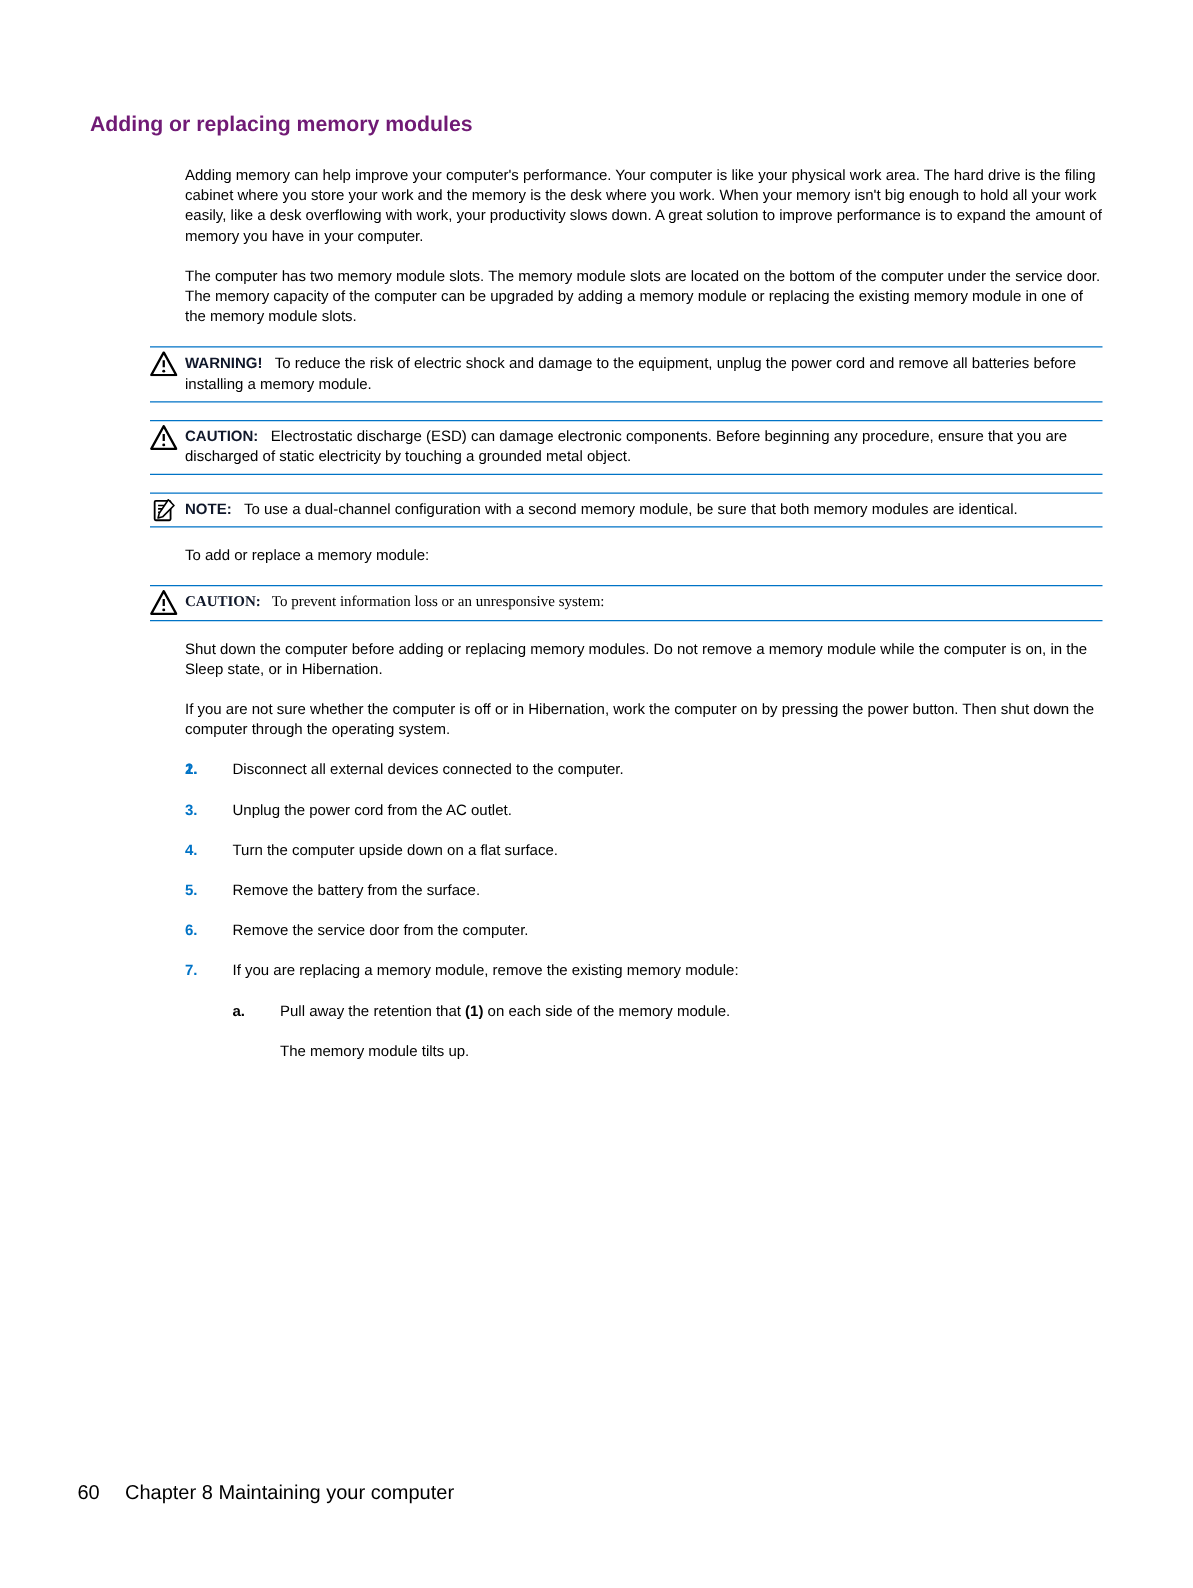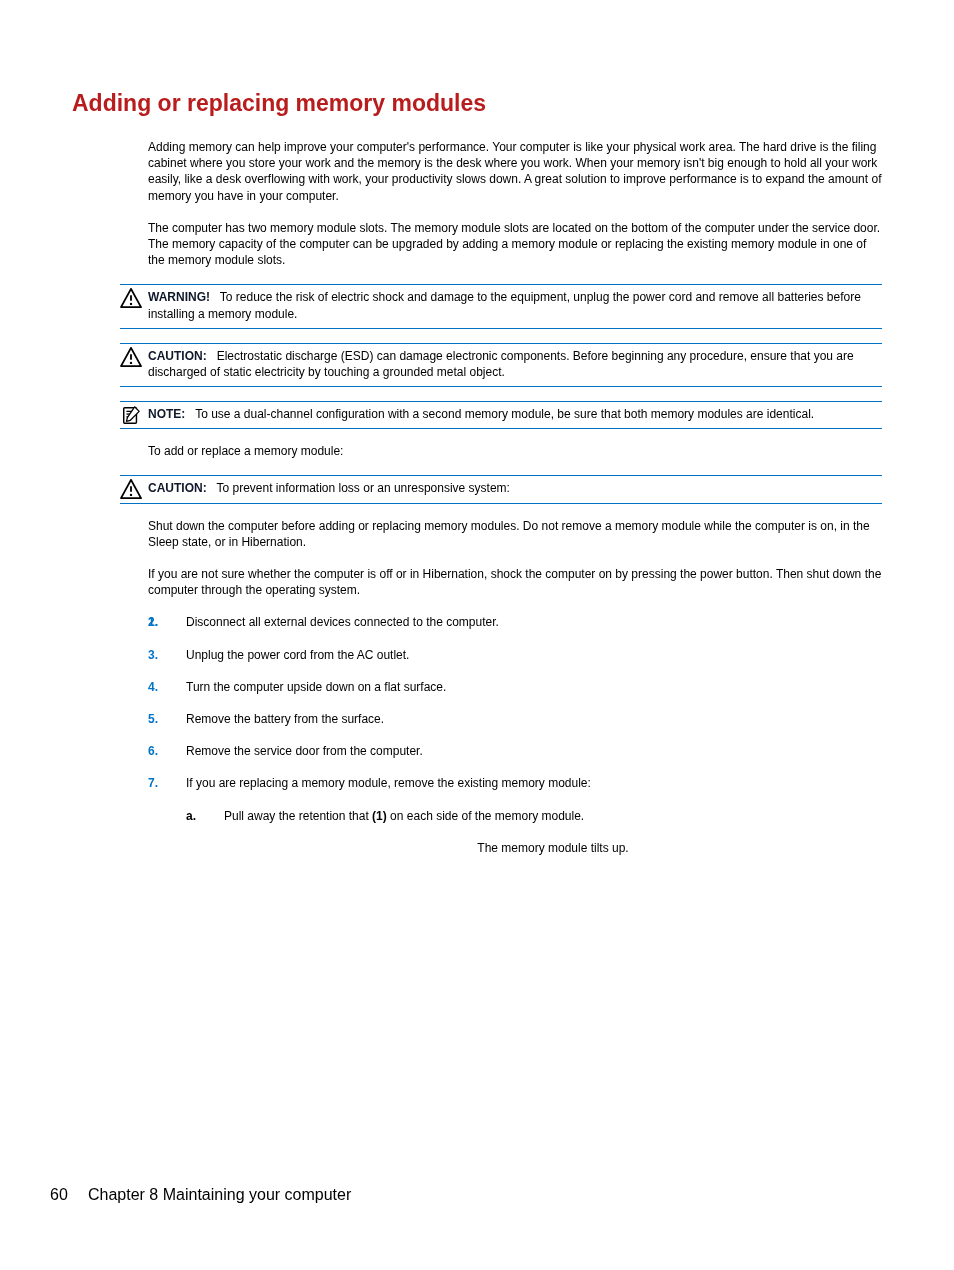--- a/index.html
+++ b/index.html
@@ -1,34 +1,34 @@
 <!DOCTYPE html>
 <html><head>
 <meta charset="utf-8">
 <style>
   * { box-sizing: border-box; margin: 0; padding: 0; }
   html, body { width: 954px; height: 1270px; background: #fff; font-family: Arial, Helvetica, sans-serif; color: #000; }
   .page { position: relative; width: 954px; height: 1270px; padding: 90px 72px 60px 72px; }
-  .title { color: #b91c1c; font-size: 23px; font-weight: bold; margin-bottom: 22px; }
+  .title { color: #701a75; font-size: 17px; font-weight: bold; margin-bottom: 22px; }
   .content { margin-left: 76px; margin-right: 0; font-size: 12px; line-height: 1.35; }
   .para { margin-bottom: 16px; }
   .callout { border-top: 1px solid #0073c6; border-bottom: 1px solid #0073c6; padding: 4px 0 6px 0; margin-bottom: 14px; position: relative; margin-left: -28px; padding-left: 28px; }
   .callout:last-of-type { }
   .callout-icon { position: absolute; left: 0; top: 3px; width: 22px; height: 20px; }
   .callout-icon svg { width: 22px; height: 20px; }
   .callout-label { font-weight: bold; color: #0f172a; }
   .nb { white-space: pre; }
   ol.steps { list-style: none; margin-left: 0; padding-left: 0; }
   ol.steps > li { position: relative; padding-left: 38px; margin-bottom: 16px; }
   ol.steps > li > .num { position: absolute; left: 0; top: 0; color: #0073c6; font-weight: bold; }
   ol.substeps { list-style: none; margin-top: 16px; margin-left: 0; padding-left: 0; }
   ol.substeps > li { position: relative; padding-left: 38px; margin-bottom: 16px; }
   ol.substeps > li > .snum { position: absolute; left: 0; top: 0; font-weight: bold; }
-  .substeps .subtext { margin-top: 16px; text-align: center; }
-  .footer { position: absolute; left: 50px; bottom: 66px; font-size: 16px; }
+  .substeps .subtext { margin-top: 16px; }
+  .footer { position: absolute; left: 62px; bottom: 66px; font-size: 16px; }
   .footer .pg { display: inline-block; width: 38px; }
   .bold { font-weight: bold; }
   .no-bottom { border-bottom: none; }
 </style>
 </head>
 <body>
 
 <div class="page">
 
   <h1 class="title">Adding or replacing memory modules</h1>
@@ -68,33 +68,33 @@
             <line x1="7" y1="10" x2="15" y2="10" stroke="#000" stroke-width="1.4"></line>
             <line x1="7" y1="13" x2="12" y2="13" stroke="#000" stroke-width="1.4"></line>
             <path d="M16 2 L21 7 L11 17 L7 18 L8 14 Z" fill="#fff" stroke="#000" stroke-width="1.4" stroke-linejoin="round"></path>
           </svg>
       </span>
       <span class="callout-label">NOTE:</span><span class="nb">   </span><span>To use a dual-channel configuration with a second memory module, be sure that both memory modules are identical.</span>
     </div>
 
     <p class="para">To add or replace a memory module:</p>
 
-    <div class="callout no-bottom" style="border-bottom:1px solid #0073c6;">
+    <div class="callout no-bottom" style="border-bottom:1px solid #0073c6;font-family:Liberation Serif, serif;">
       <span class="callout-icon">
         <svg viewBox="0 0 24 22">
             <path d="M12 1 L23 21 L1 21 Z" fill="none" stroke="#000" stroke-width="2" stroke-linejoin="round"></path>
             <line x1="12" y1="8" x2="12" y2="14" stroke="#000" stroke-width="2"></line>
             <circle cx="12" cy="17.5" r="1.3" fill="#000"></circle>
           </svg>
       </span>
       <span class="callout-label">CAUTION:</span><span class="nb">   </span><span>To prevent information loss or an unresponsive system:</span>
     </div>
 
     <p class="para">Shut down the computer before adding or replacing memory modules. Do not remove a memory module while the computer is on, in the Sleep state, or in Hibernation.</p>
-    <p class="para">If you are not sure whether the computer is off or in Hibernation, shock the computer on by pressing the power button. Then shut down the computer through the operating system.</p>
+    <p class="para">If you are not sure whether the computer is off or in Hibernation, work the computer on by pressing the power button. Then shut down the computer through the operating system.</p>
 
     <ol class="steps">
       <li><span class="num">1.</span></li>
       <li><span class="num">2.</span><span>Disconnect all external devices connected to the computer.</span></li>
       <li><span class="num">3.</span><span>Unplug the power cord from the AC outlet.</span></li>
       <li><span class="num">4.</span><span>Turn the computer upside down on a flat surface.</span></li>
       <li><span class="num">5.</span><span>Remove the battery from the surface.</span></li>
       <li><span class="num">6.</span><span>Remove the service door from the computer.</span></li>
       <li><span class="num">7.</span><span>If you are replacing a memory module, remove the existing memory module:</span>
         <ol class="substeps">

